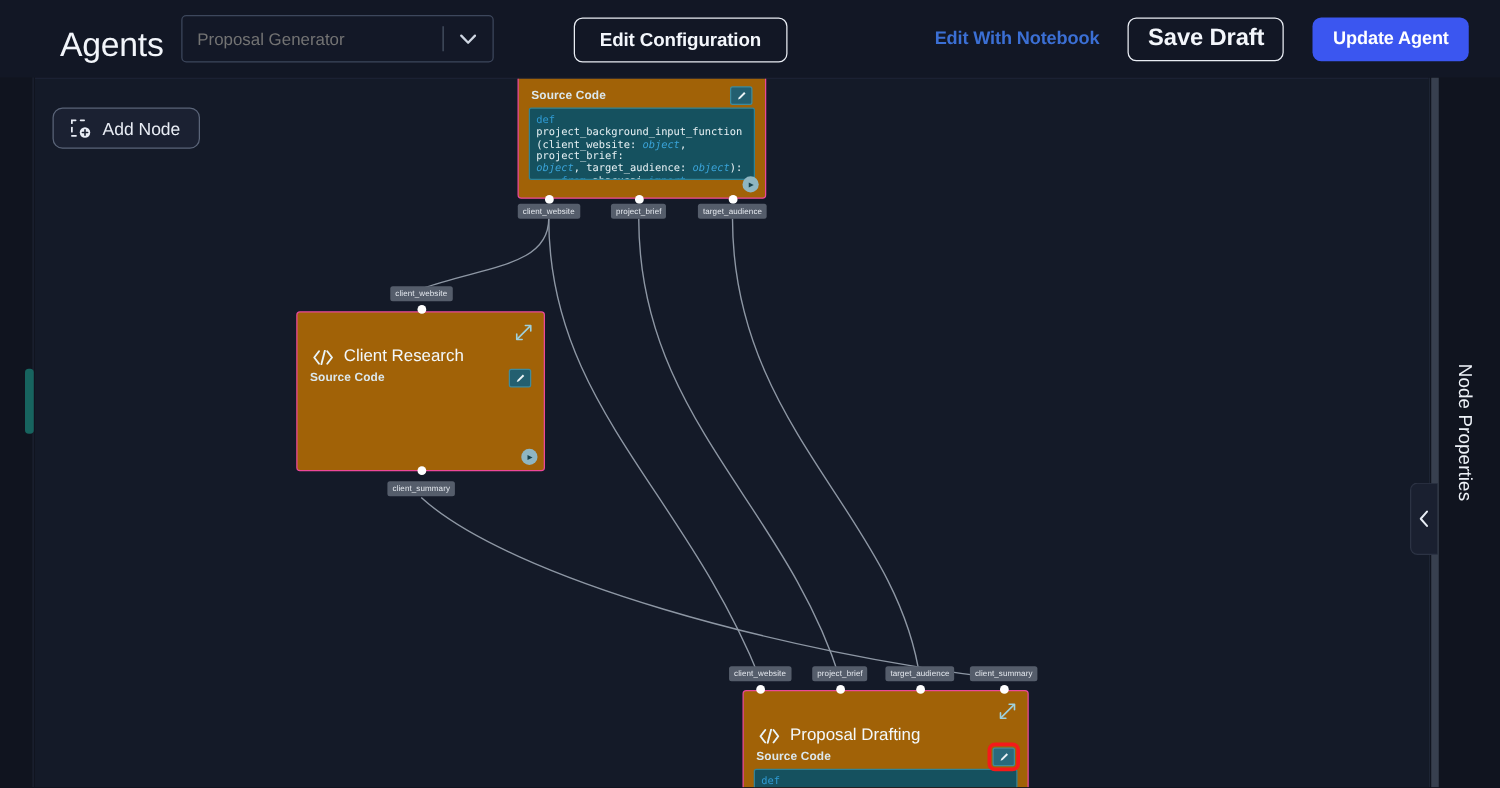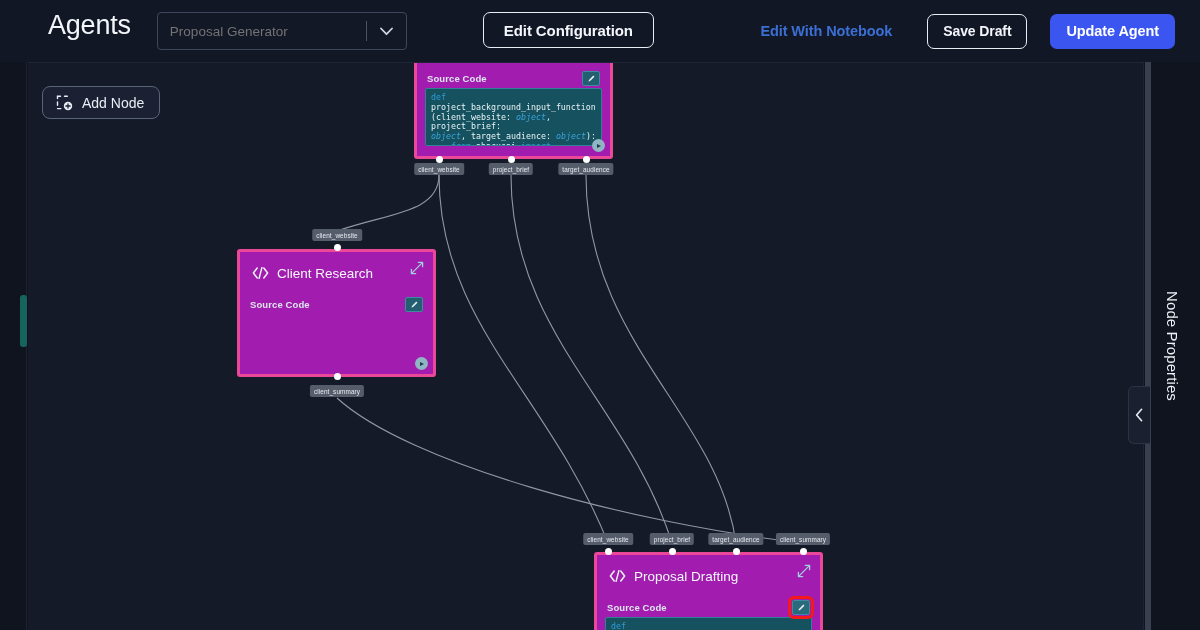--- a/index.html
+++ b/index.html
@@ -19,21 +19,21 @@
 
   
   #header {
     position: absolute; left: 0; top: 0;
     width: 1200px; height: 62px;
     background: #121725;
     display: flex; align-items: center;
     z-index: 40;
   }
   #header-left {
-    display: flex; align-items: flex-start; gap: 26px;
+    display: flex; align-items: flex-end; gap: 14px;
     margin-left: 48px;
   }
   #page-title {
     font-size: 27px; font-weight: 400; color: #f2f5fa;
     letter-spacing: -0.2px; line-height: 1;
   }
   
   #agent-select {
     position: relative;
     width: 250px; height: 38px;
@@ -56,27 +56,26 @@
     display: flex; align-items: center; justify-content: center;
   }
   #chevron-down-icon svg { display: block; }
 
   .btn-outline {
     height: 34px;
     border: 1.6px solid #e9edf4;
     border-radius: 7px;
     background: transparent;
     color: #f3f6fb;
-    font-size: 14px; font-weight: bold;
+    font-size: 19px; font-weight: bold;
     font-family: "Liberation Sans", sans-serif;
     padding: 0 15px;
     cursor: pointer;
     white-space: nowrap;
     letter-spacing: -0.1px;
-    margin-left: 12px;
   }
   #edit-configuration-button { margin-left: 50px; height: 36px; font-size: 15px; padding: 0 20px; }
 
   #header-right {
     position: absolute; right: 25px; top: 0; height: 62px;
     display: flex; align-items: center; gap: 23px;
   }
   #edit-with-notebook-link {
     color: #3b6fd4; font-size: 14.5px; font-weight: bold;
     text-decoration: none; cursor: pointer; white-space: nowrap;
@@ -126,27 +125,27 @@
     font-family: "Liberation Sans", sans-serif;
     display: flex; align-items: center; gap: 9px;
     padding: 0 15px 0 13px; cursor: pointer;
     z-index: 12;
   }
   #add-node-icon { width: 17px; height: 17px; display:block; }
 
   
   .node {
     position: absolute;
-    background: #a21caf;
-    border: 3px solid #ec4899;
+    background: #a16207;
+    border: 1px solid #ec4899;
     border-radius: 3px;
     z-index: 10;
   }
   .node-header {
-    display: flex; align-items: center; gap: 8px;
+    display: flex; align-items: flex-end; gap: 8px;
     padding: 0 12px;
     position: relative;
   }
   .code-bracket-icon { flex: 0 0 auto; display: block; }
   .node-title {
     font-size: 13.5px; color: #f3f8fb; font-weight: 400;
     white-space: nowrap;
   }
   .expand-icon {
     position: absolute; right: 9px; top: 9px;

